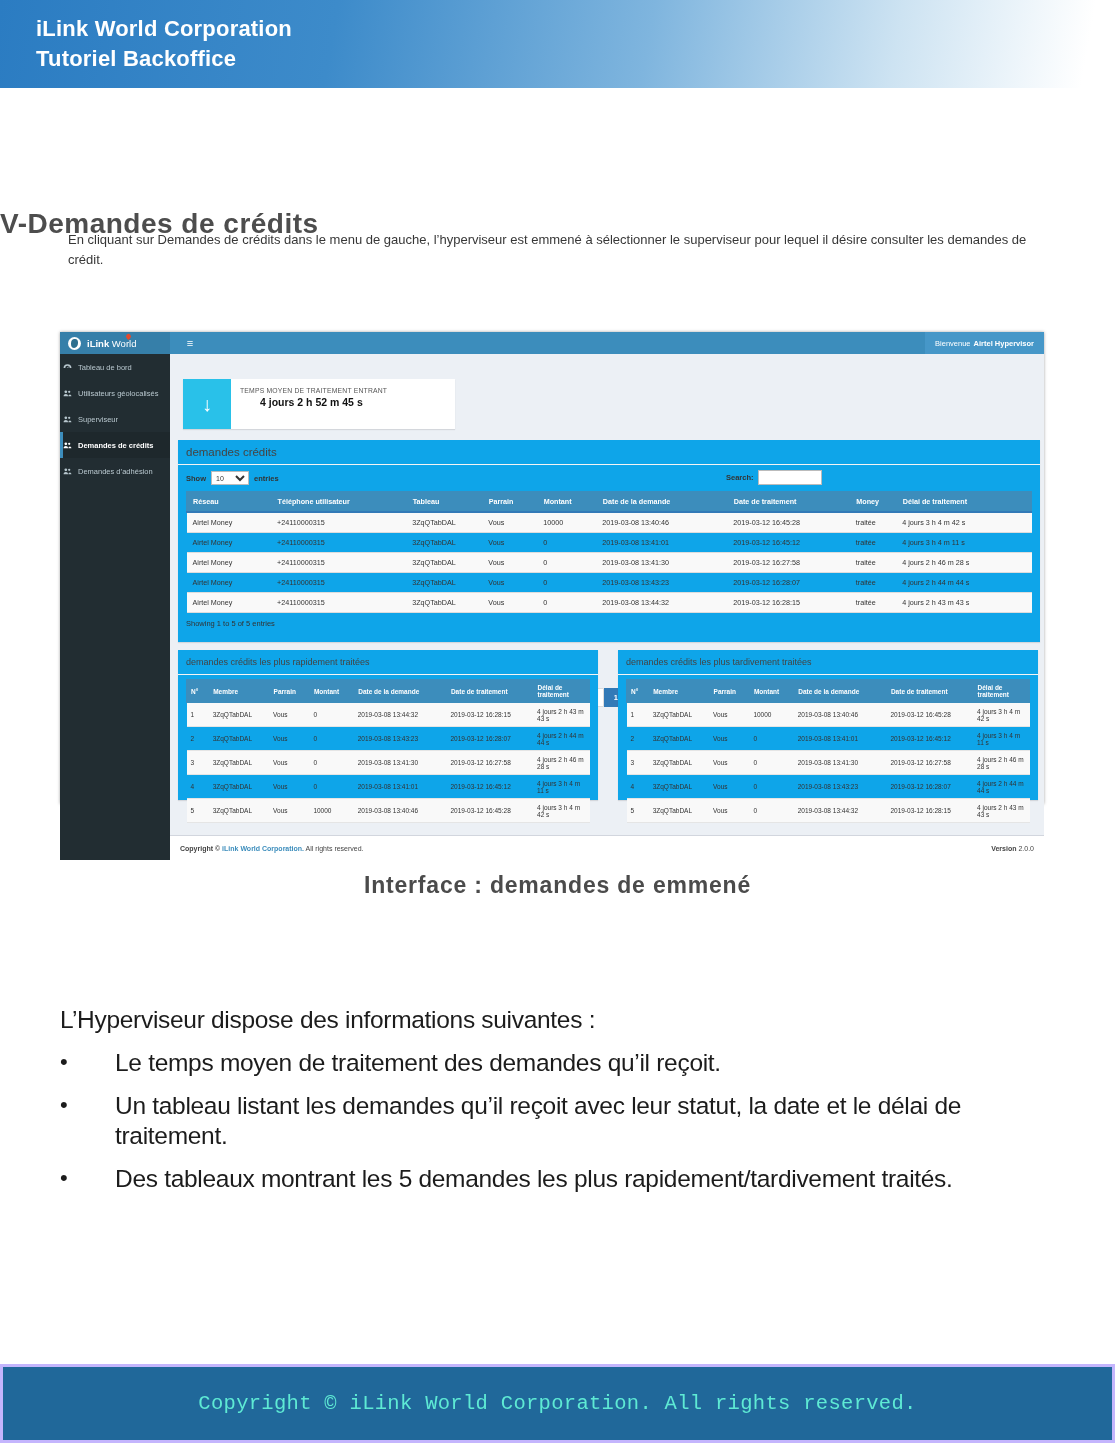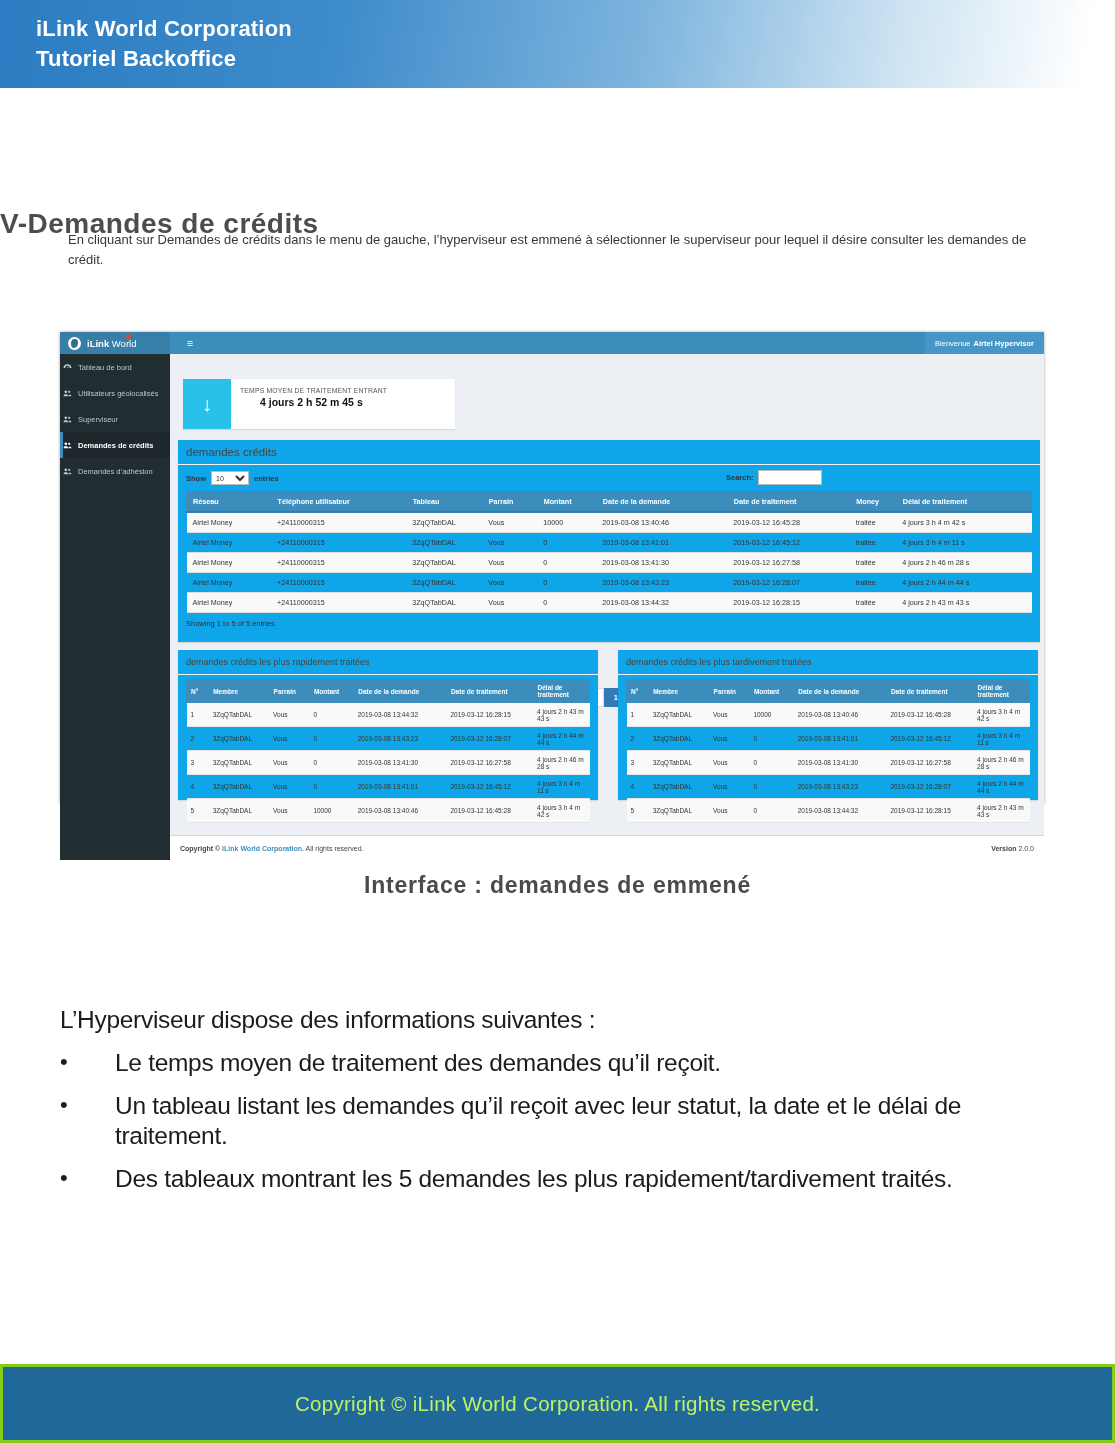--- a/index.html
+++ b/index.html
@@ -121,23 +121,23 @@
   }
   .bullets { position:absolute; left:60px; top:1006px; width:1010px; color:#1c1c1c; letter-spacing:-.3px; }
   .bullets .heading { font-size:24.5px; margin-bottom:14px; }
   .bullets ul { list-style:none; }
   .bullets li { display:flex; margin-bottom:12px; font-size:24.5px; line-height:1.25; }
   .bullets li .dot { width:55px; flex:0 0 auto; font-size:22px; }
 
   
   .page-footer {
     position:absolute; left:0; top:1364px; width:1115px; height:79px;
-    background:#20689a; border:3px solid #84cc16;
+    background:#20689a; border:3px solid #c4b5fd;
     display:flex; align-items:center; justify-content:center;
-    color:#bef264; font-size:20.5px; letter-spacing:.3px;
+    color:#5eead4; font-size:20.5px; letter-spacing:.3px;font-family:Liberation Mono, monospace;
   }
 </style>
 </head>
 <body>
 
 <div class="page">
 
   <div class="doc-banner">
     <div class="l1">iLink World Corporation</div>
     <div class="l2">Tutoriel Backoffice</div>

